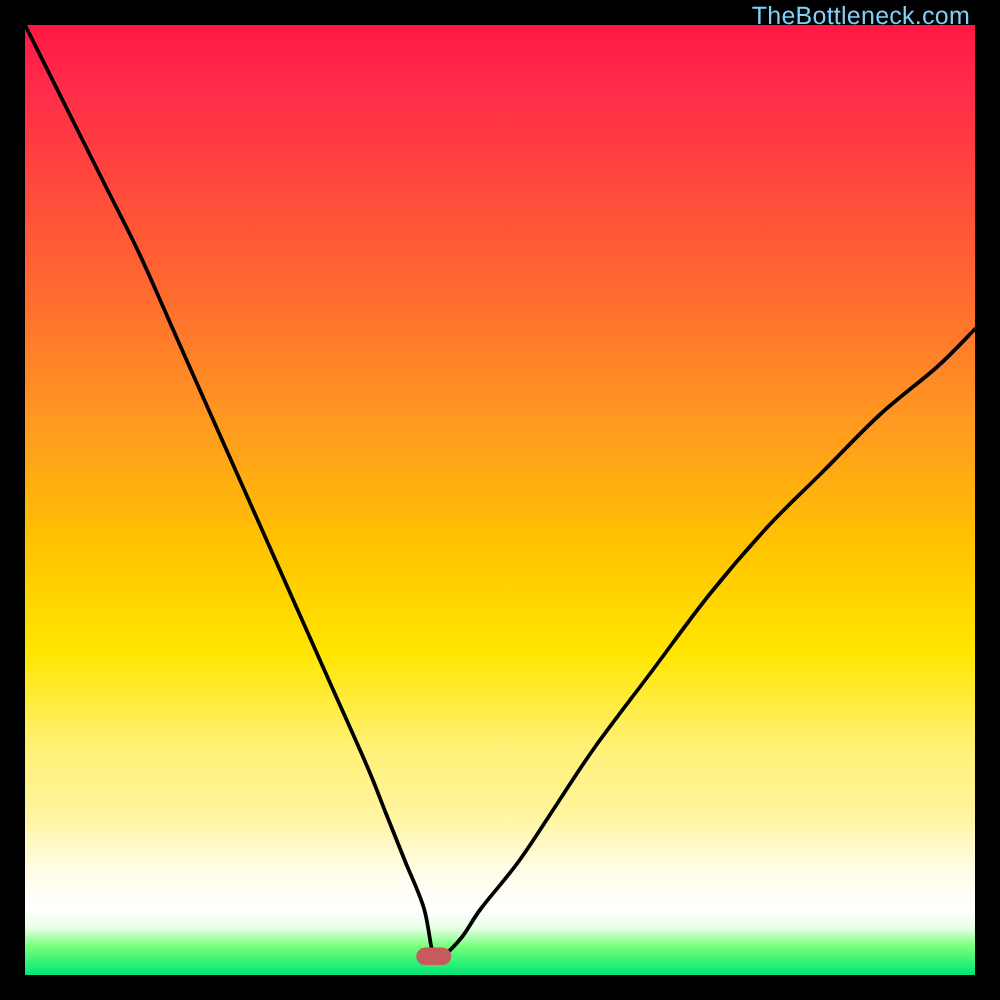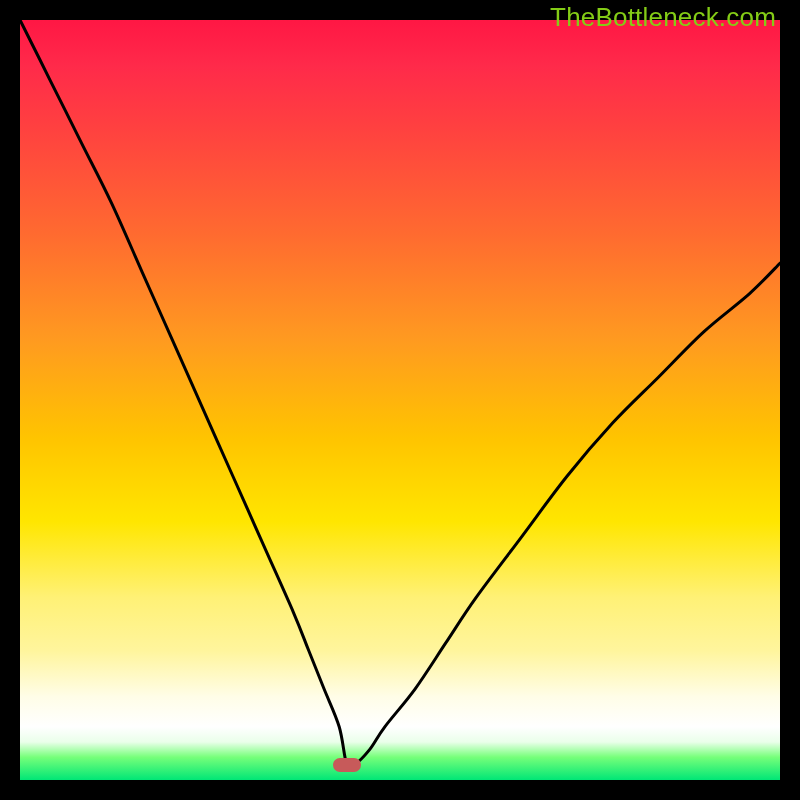--- a/index.html
+++ b/index.html
@@ -39,22 +39,22 @@
       #ffffff 93%,
       #eaffea 95%,
       #76ff7a 97%,
       #00e676 100%
     );
   }
   .watermark {
     position: absolute;
     top: 2px;
     right: 24px;
-    color: #84cc16;
-    font-size: 26px;
+    color: #7dd3fc;
+    font-size: 20px;
     letter-spacing: 0.2px;
     font-weight: 500;
   }
   svg.curve {
     position: absolute;
     left: 0; top: 0;
     width: 760px;
     height: 760px;
     overflow: visible;
   }

